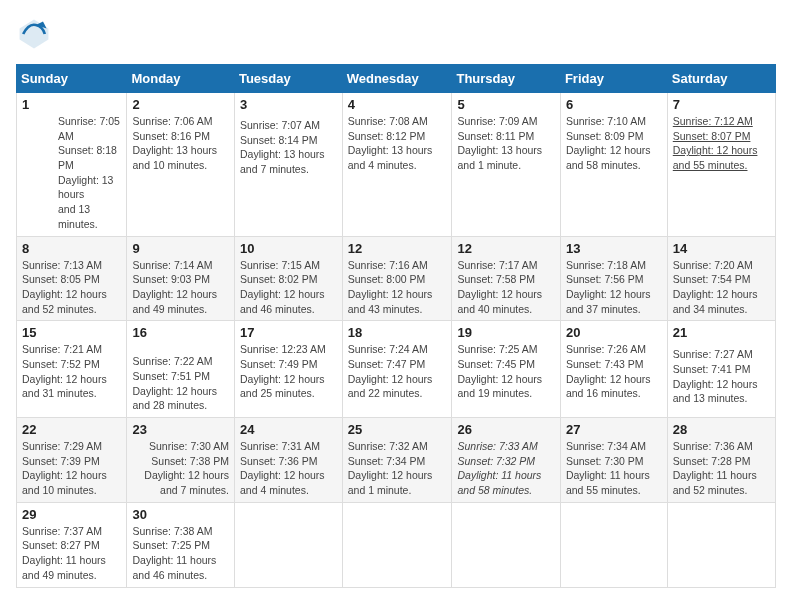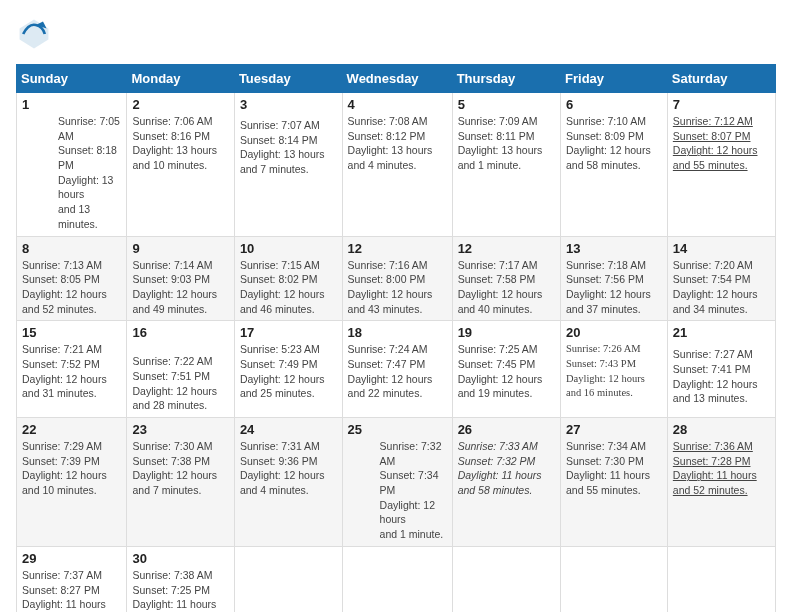--- a/index.html
+++ b/index.html
@@ -227,42 +227,42 @@
         </td>
         <td>
           <span class="day-num">16</span>
           <div class="day-detail" style="white-space: pre-line; margin-top: 14px;">Sunrise: 7:22 AM
 Sunset: 7:51 PM
 Daylight: 12 hours
 and 28 minutes.</div>
         </td>
         <td>
           <span class="day-num">17</span>
-          <div class="day-detail" style="white-space: pre-line;">Sunrise: 5:23 AM
+          <div class="day-detail" style="white-space: pre-line;">Sunrise: 12:23 AM
 Sunset: 7:49 PM
 Daylight: 12 hours
 and 25 minutes.</div>
         </td>
         <td>
           <span class="day-num">18</span>
           <div class="day-detail" style="white-space: pre-line;">Sunrise: 7:24 AM
 Sunset: 7:47 PM
 Daylight: 12 hours
 and 22 minutes.</div>
         </td>
         <td>
           <span class="day-num">19</span>
           <div class="day-detail" style="white-space: pre-line;">Sunrise: 7:25 AM
 Sunset: 7:45 PM
 Daylight: 12 hours
 and 19 minutes.</div>
         </td>
         <td>
           <span class="day-num">20</span>
-          <div class="day-detail" style="white-space: pre-line; font-family: Liberation Serif, serif;">Sunrise: 7:26 AM
+          <div class="day-detail" style="white-space: pre-line;">Sunrise: 7:26 AM
 Sunset: 7:43 PM
 Daylight: 12 hours
 and 16 minutes.</div>
         </td>
         <td>
           <span class="day-num">21</span>
           <div class="day-detail" style="white-space: pre-line; margin-top: 7px;">Sunrise: 7:27 AM
 Sunset: 7:41 PM
 Daylight: 12 hours
 and 13 minutes.</div>
@@ -271,56 +271,56 @@
       <tr>
         <td>
           <span class="day-num">22</span>
           <div class="day-detail" style="white-space: pre-line;">Sunrise: 7:29 AM
 Sunset: 7:39 PM
 Daylight: 12 hours
 and 10 minutes.</div>
         </td>
         <td>
           <span class="day-num">23</span>
-          <div class="day-detail" style="white-space: pre-line;">Sunrise: 7:30 AM
+          <div class="day-detail" style="white-space: pre-line; text-align: right;">Sunrise: 7:30 AM
 Sunset: 7:38 PM
 Daylight: 12 hours
 and 7 minutes.</div>
         </td>
         <td>
           <span class="day-num">24</span>
           <div class="day-detail" style="white-space: pre-line;">Sunrise: 7:31 AM
-Sunset: 9:36 PM
+Sunset: 7:36 PM
 Daylight: 12 hours
 and 4 minutes.</div>
         </td>
         <td>
           <span class="day-num">25</span>
-          <div class="day-detail" style="white-space: pre-line; margin-left: 32px;">Sunrise: 7:32 AM
+          <div class="day-detail" style="white-space: pre-line;">Sunrise: 7:32 AM
 Sunset: 7:34 PM
 Daylight: 12 hours
 and 1 minute.</div>
         </td>
         <td>
           <span class="day-num">26</span>
           <div class="day-detail" style="white-space: pre-line; font-style: italic;">Sunrise: 7:33 AM
 Sunset: 7:32 PM
 Daylight: 11 hours
 and 58 minutes.</div>
         </td>
         <td>
           <span class="day-num">27</span>
           <div class="day-detail" style="white-space: pre-line;">Sunrise: 7:34 AM
 Sunset: 7:30 PM
 Daylight: 11 hours
 and 55 minutes.</div>
         </td>
         <td>
           <span class="day-num">28</span>
-          <div class="day-detail" style="white-space: pre-line; text-decoration: underline;">Sunrise: 7:36 AM
+          <div class="day-detail" style="white-space: pre-line;">Sunrise: 7:36 AM
 Sunset: 7:28 PM
 Daylight: 11 hours
 and 52 minutes.</div>
         </td>
       </tr>
       <tr>
         <td>
           <span class="day-num">29</span>
           <div class="day-detail" style="white-space: pre-line;">Sunrise: 7:37 AM
 Sunset: 8:27 PM

